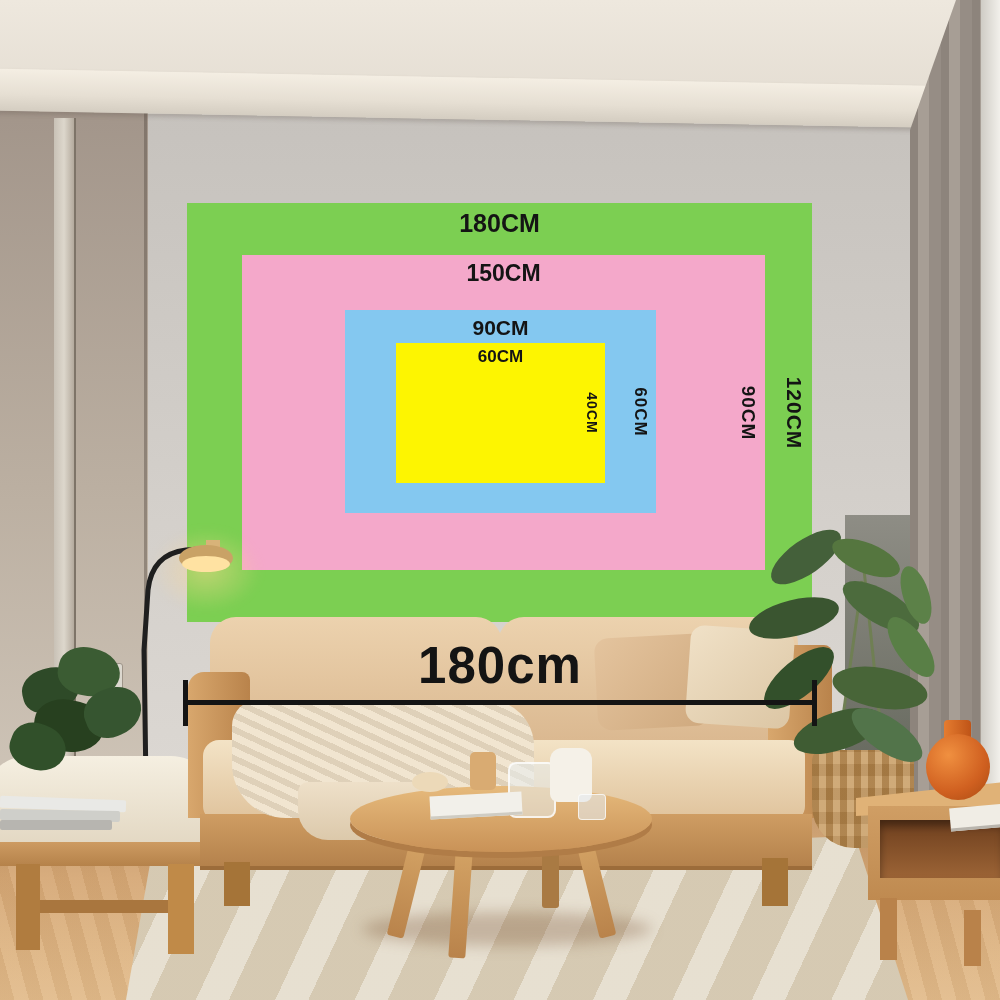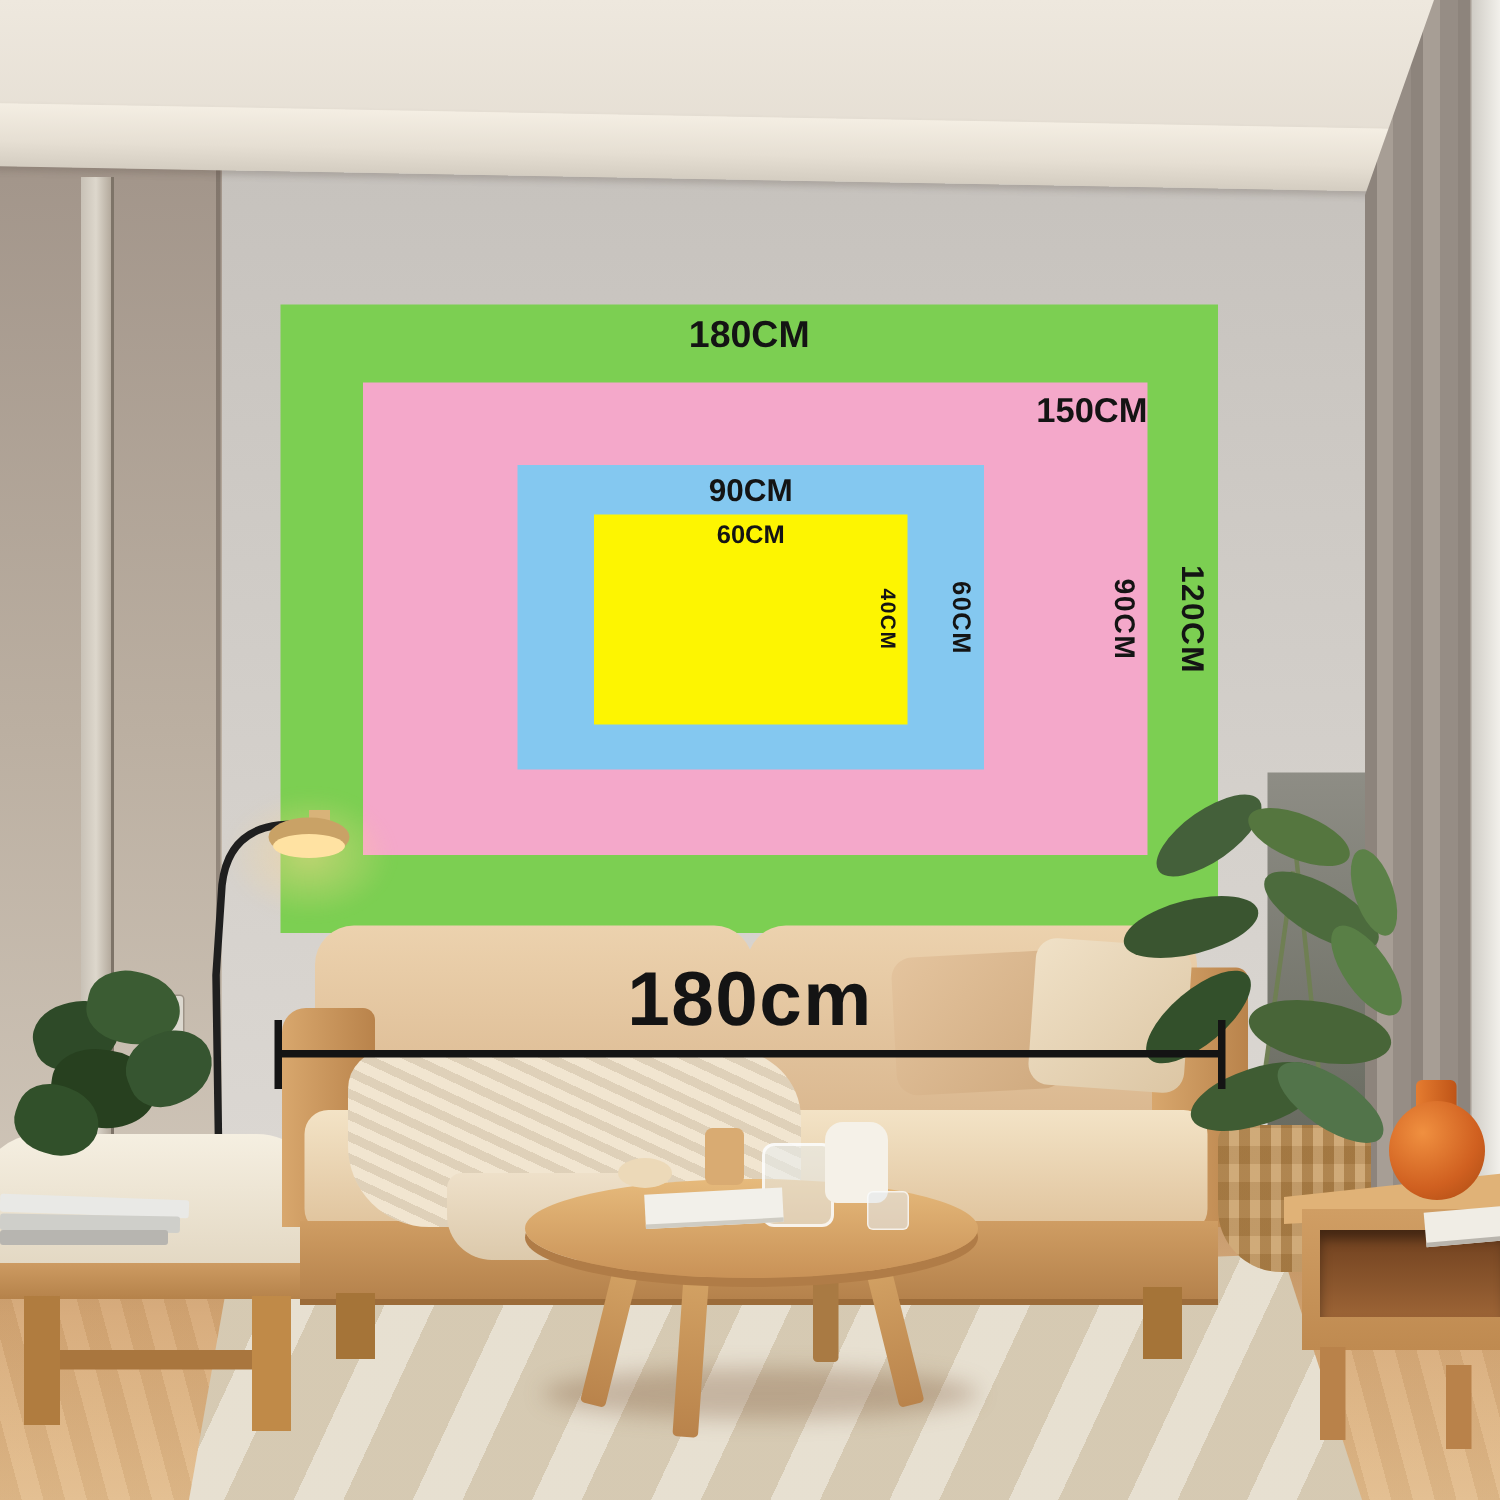--- a/index.html
+++ b/index.html
@@ -42,21 +42,21 @@
   .rug::after{content:"";position:absolute;inset:0;
            background:repeating-linear-gradient(115deg,rgba(255,255,255,.32) 0 30px,rgba(185,168,140,.18) 30px 72px);}
 
   
   .chart{left:187px;top:203px;width:625px;height:419px;z-index:20;}
   .layer{position:absolute;}
   .wlabel{position:absolute;left:0;right:0;text-align:center;font-weight:600;}
   .hlabel{position:absolute;right:6px;top:50%;transform:translateY(-50%);
           writing-mode:vertical-rl;font-weight:600;letter-spacing:1px;}
   .l-green{inset:0;}  .l-green .wlabel{top:6px;font-size:25px;}  .l-green .hlabel{font-size:21px;}
-  .l-pink{left:55px;top:52px;width:523px;height:315px;} .l-pink .wlabel{top:5px;font-size:23px;text-align:right;} .l-pink .hlabel{font-size:19px;}
+  .l-pink{left:55px;top:52px;width:523px;height:315px;} .l-pink .wlabel{top:5px;font-size:23px;} .l-pink .hlabel{font-size:19px;}
   .l-blue{left:158px;top:107px;width:311px;height:203px;} .l-blue .wlabel{top:6px;font-size:21px;} .l-blue .hlabel{font-size:17px;}
   .l-yellow{left:209px;top:140px;width:209px;height:140px;} .l-yellow .wlabel{top:4px;font-size:17px;} .l-yellow .hlabel{font-size:14px;right:5px;}
 
   
   .bench-cushion{left:-15px;top:756px;width:232px;height:88px;z-index:30;
       border-radius:42px 46px 22px 22px;background:linear-gradient(180deg,#f5efe1,#e3d8c3);}
   .bench-rail{left:0;top:842px;width:218px;height:24px;background:linear-gradient(#cd9b62,#b5824a);z-index:30;}
   .bench-leg1{left:16px;top:864px;width:24px;height:86px;background:#b07c3f;z-index:30;}
   .bench-leg2{left:168px;top:864px;width:26px;height:90px;background:#c08a48;z-index:30;}
   .bench-shelf{left:28px;top:900px;width:152px;height:13px;background:#a9763e;z-index:29;}

